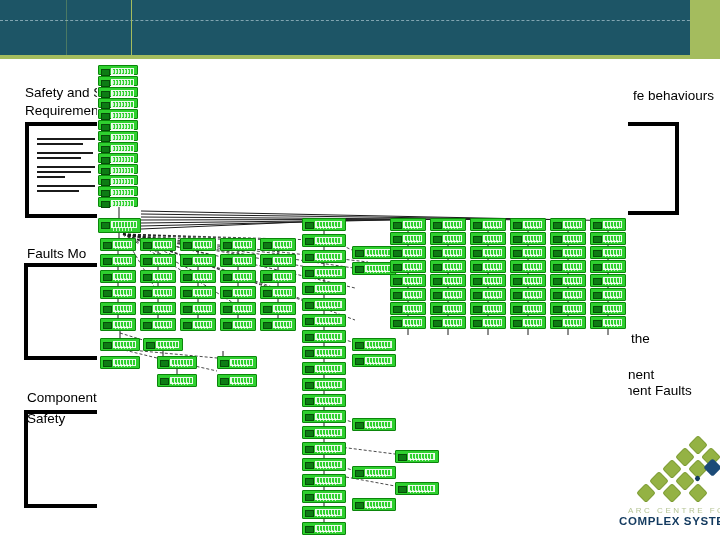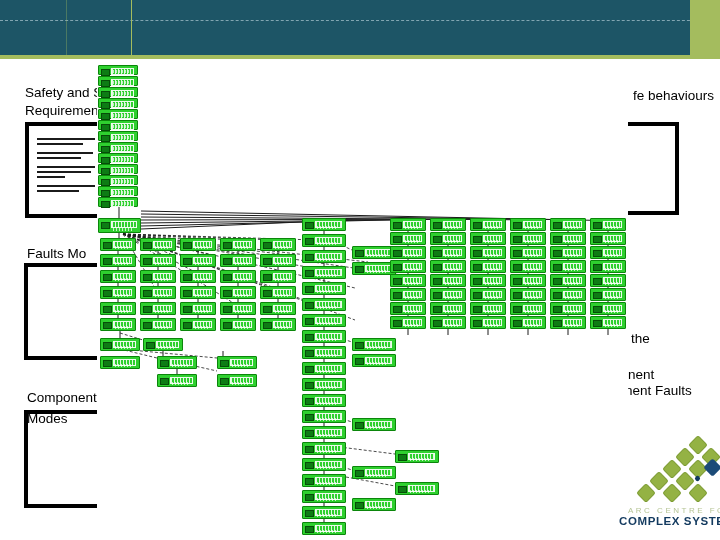--- a/index.html
+++ b/index.html
@@ -100,21 +100,21 @@
       </div>
     </div>
 
   <div class="ctext system-model-label">
     <span>Faults Mo</span>
   </div>
   <div class="frame frame-sys"></div>
 
   <div class="ctext component-label">
     <span>Component</span><br>
-    <span>Modes</span>
+    <span>Safety</span>
   </div>
   <div class="frame frame-comp"></div>
 
   <div class="ctext unsafe-label">
     <span>fe behaviours</span>
   </div>
   <div class="frame frame-unsafe"></div>
 
   <span class="fault-line fl1">the</span>
   <span class="fault-line fl2">nent Faults</span>

